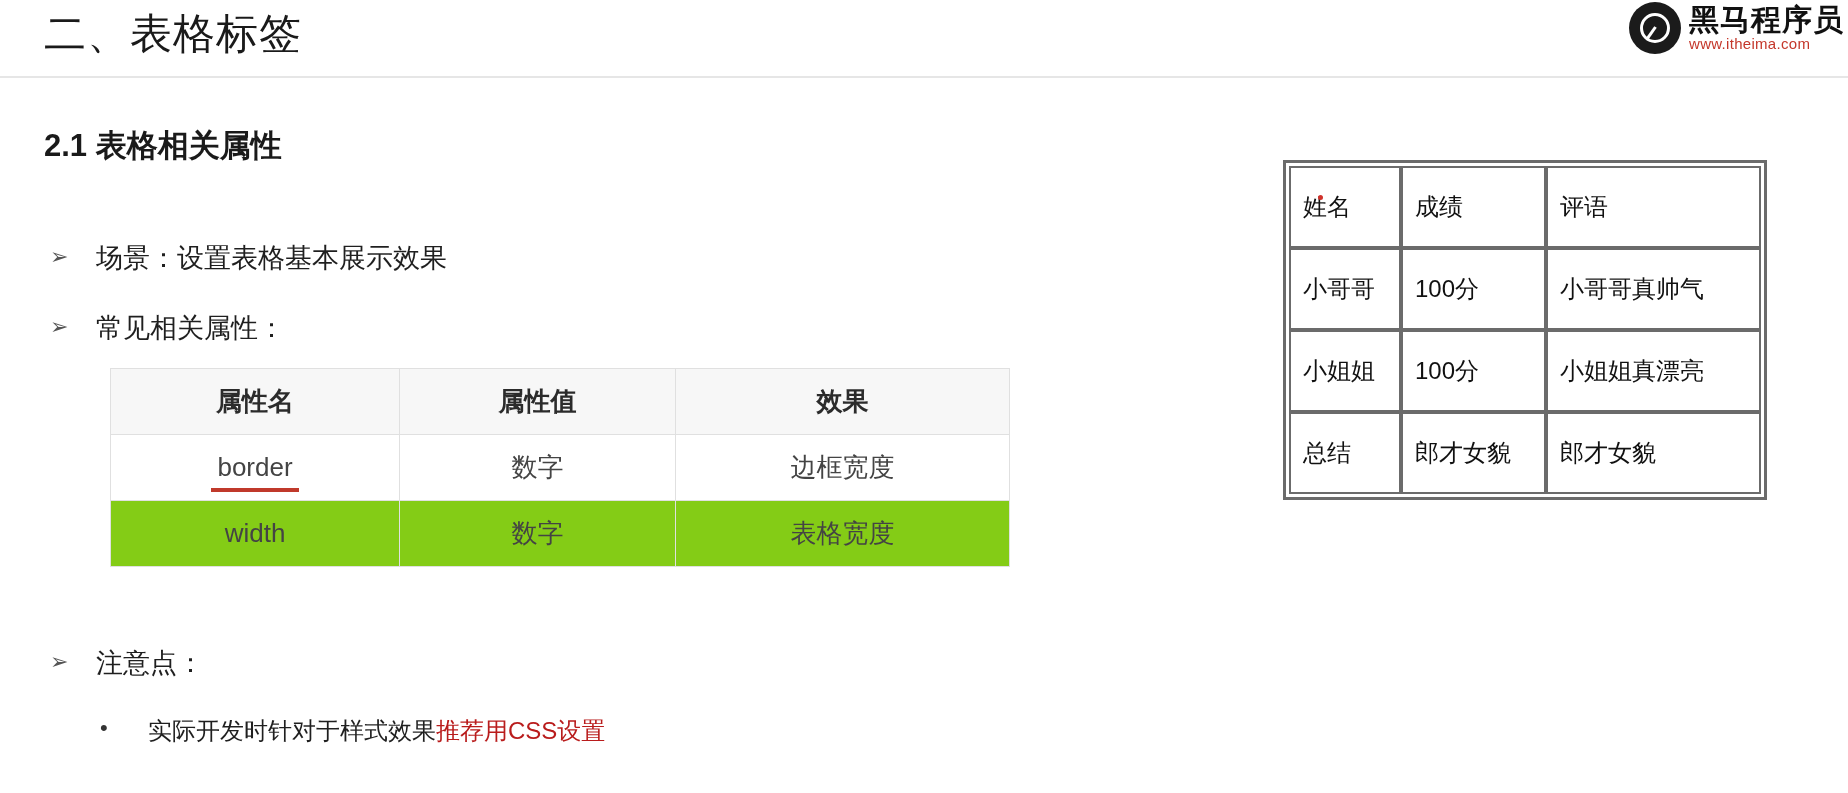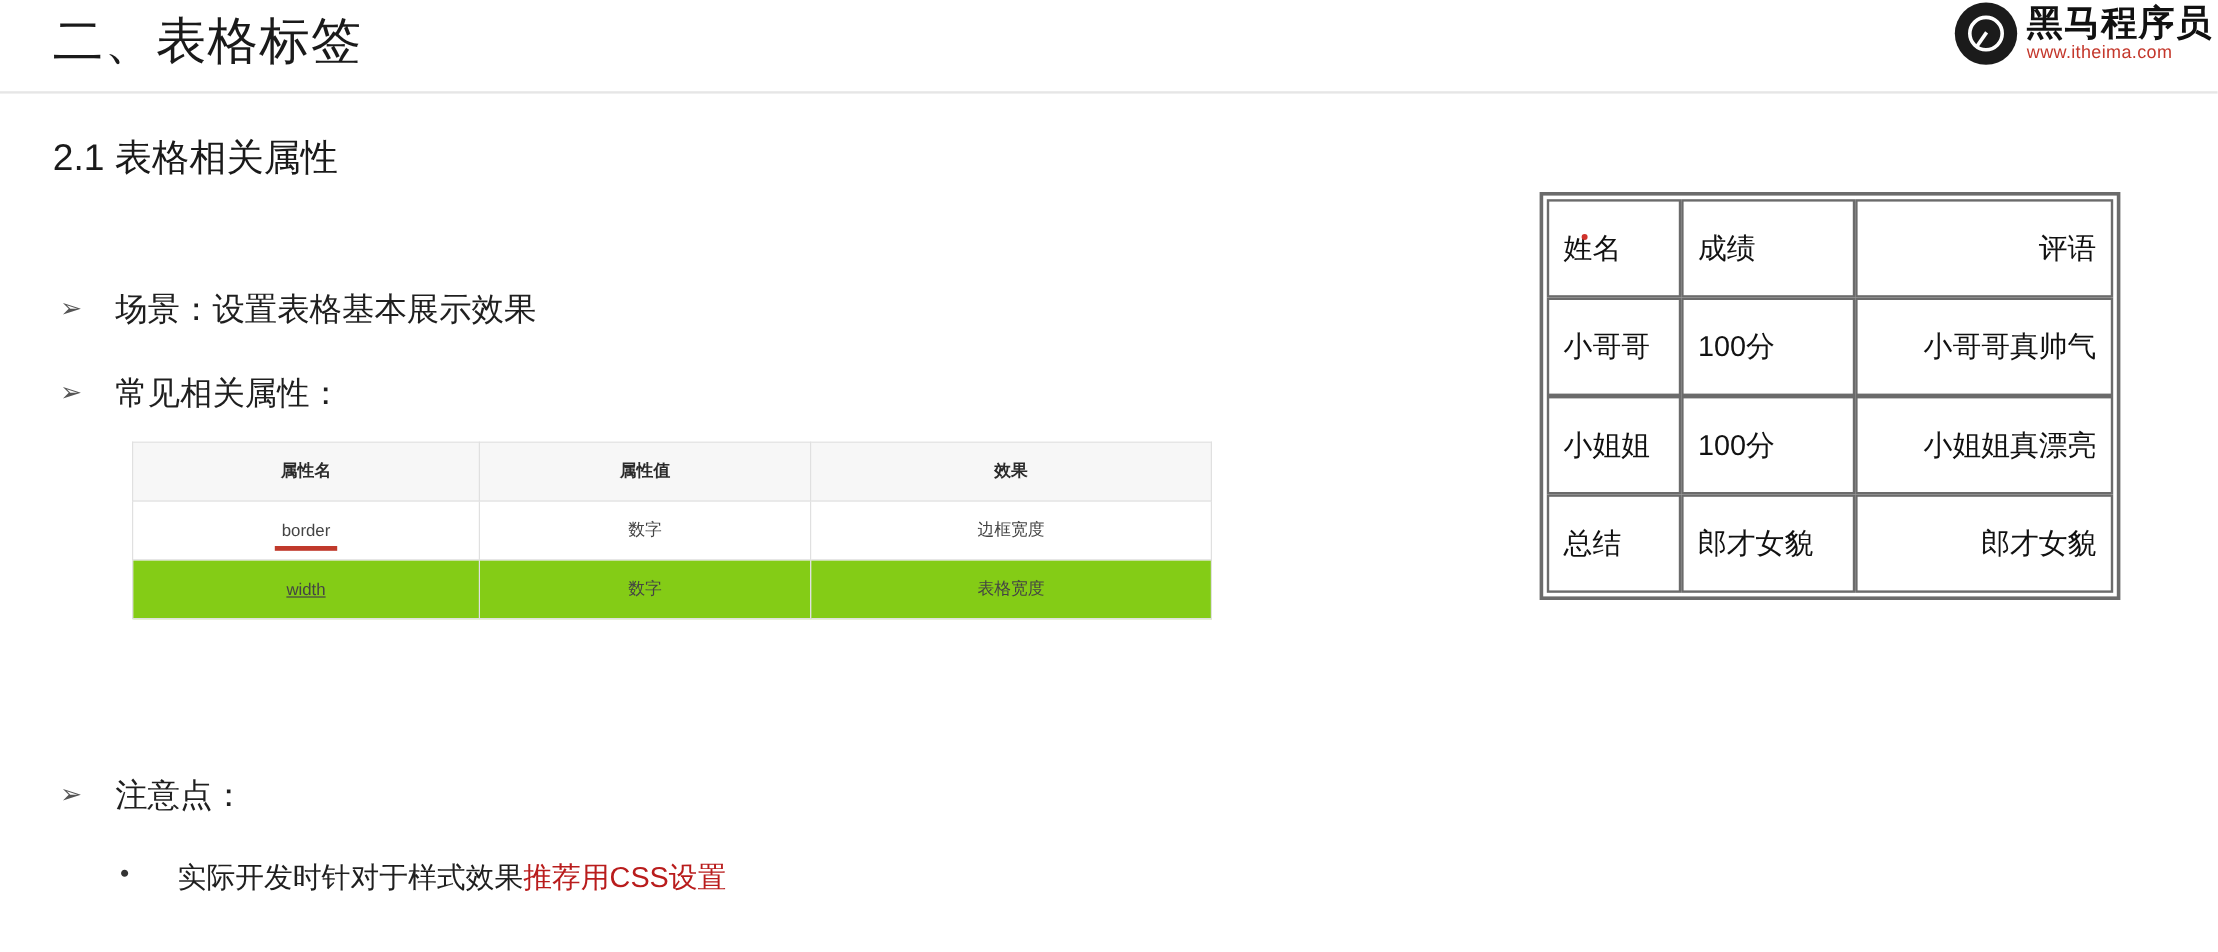--- a/index.html
+++ b/index.html
@@ -90,23 +90,23 @@
     font-size: 15px;
     color: #c4372b;
     letter-spacing: 0.3px;
     white-space: nowrap;
   }
 
   
   .subtitle {
     position: absolute;
     left: 44px;
-    top: 111px;
+    top: 125px;
     font-size: 31px;
-    font-weight: normal;
+    font-weight: bold;
     color: #1a1a1a;
   }
 
   .bullet-row {
     position: absolute;
     display: flex;
     align-items: flex-start;
     font-size: 27px;
     color: #1f1f1f;
   }
@@ -141,37 +141,37 @@
   }
   .hl-red { color: #b91c1c; }
 
   
   .prop-table {
     position: absolute;
     left: 110px;
     top: 368px;
     width: 900px;
     border-collapse: collapse;
-    font-size: 14px;
+    font-size: 26px;
     color: #444;
     background: #fff;
   }
   .prop-table th, .prop-table td {
     border: 1px solid #e0e0e0;
     text-align: center;
     padding: 15px 0;
     font-weight: normal;
   }
   .prop-table thead th {
     background: #f7f7f7;
     font-weight: bold;
     color: #2b2b2b;
   }
   .prop-table tbody tr.alt td { background: #84cc16; }
-  .prop-table td.col-name { width: 288px; text-decoration: underline; }
+  .prop-table td.col-name { width: 288px; }
   .prop-table td.col-val  { width: 275px; }
   .underline-red {
     display: inline-block;
     position: relative;
   }
   .underline-red::after {
     content: "";
     position: absolute;
     left: -6px;
     right: -6px;
@@ -199,21 +199,21 @@
     padding: 0 12px;
     font-size: 24px;
     color: #111;
     vertical-align: middle;
     box-sizing: border-box;
   }
   .demo-table td.c0 { width: 112px; }
   .demo-table td.c1 { width: 145px; }
   .demo-table td.c2 { width: 215px; }
   .demo-table tr td { border-right: none; border-bottom: none; }
-  .demo-table tr td:last-child { border-right: none; text-align: right; }
+  .demo-table tr td:last-child { border-right: none; }
   
   .demo-table { padding: 3px; }
   .demo-table td {
     border: 2px solid #6b6b6b !important;
     margin: 1px;
   }
   .demo-table tr + tr td { border-top: 2px solid #6b6b6b !important; }
 
   .red-dot {
     position: absolute;

